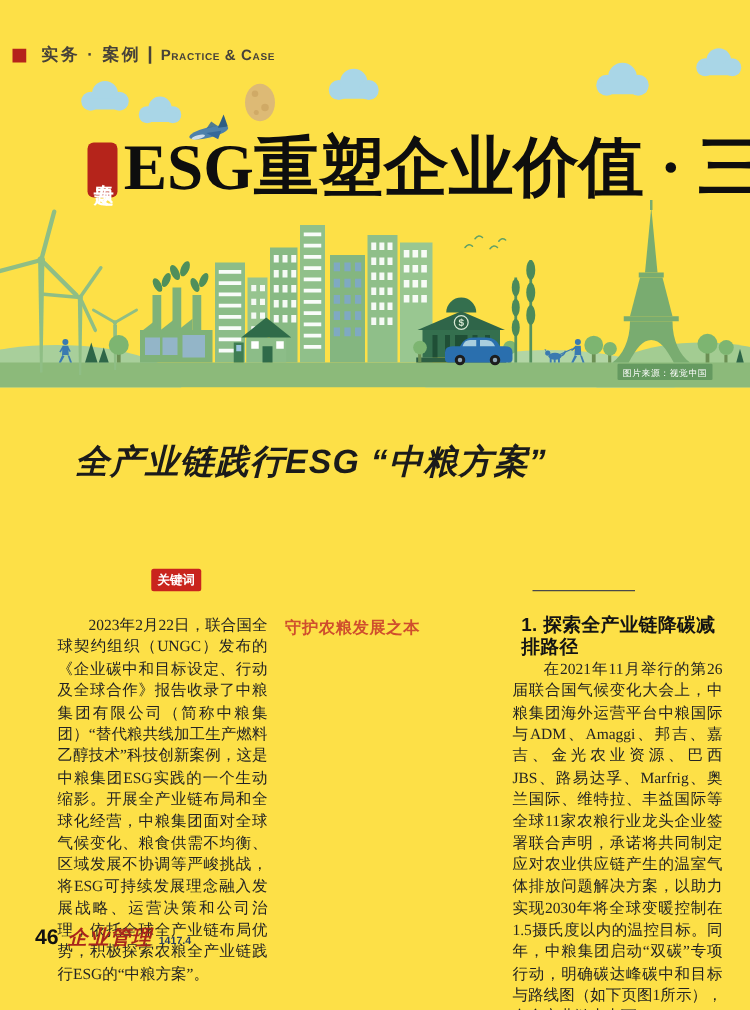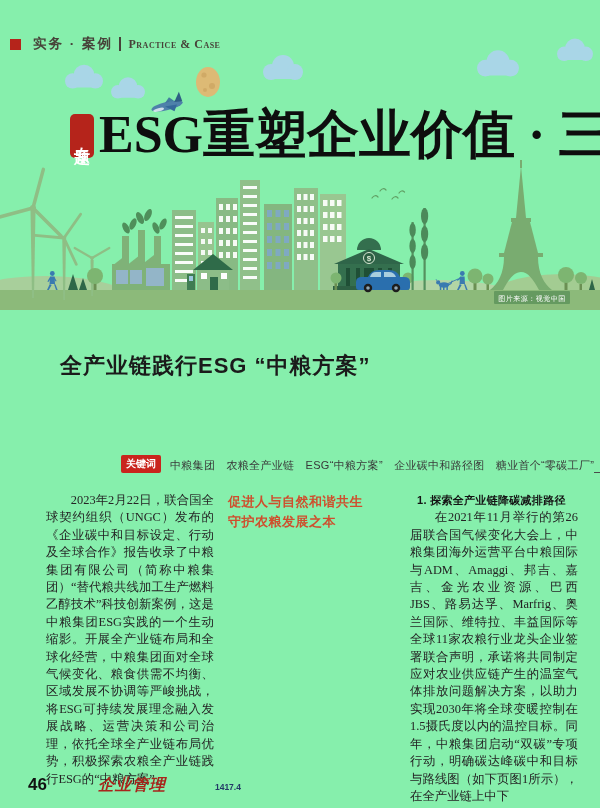--- a/index.html
+++ b/index.html
@@ -1,63 +1,63 @@
 <!DOCTYPE html>
 <html><head>
 <meta charset="utf-8">
 <style>
   * { margin:0; padding:0; box-sizing:border-box; }
   html,body { background:#ffffff; }
   .page {
-    position:relative; width:600px; height:808px; background:#86efac;
+    position:relative; width:600px; height:808px; background:#fde047;
     overflow:hidden; font-family:"Liberation Sans", sans-serif;
   }
   
   .header { position:absolute; top:35px; left:10px; display:flex; align-items:center; }
   .header-square { width:11px; height:11px; background:#b5241b; margin-right:12px; }
   .header-cn { font-size:13.5px; font-weight:bold; color:#474239; letter-spacing:2px; }
   .header-div { width:1.5px; height:14px; background:#474239; margin:0 8px 0 6px; }
-  .header-en { font-family:Liberation Serif, serif; font-variant:small-caps; font-weight:bold;
+  .header-en { font-family:Liberation Sans, sans-serif; font-variant:small-caps; font-weight:bold;
                font-size:12px; color:#474239; letter-spacing:0.5px; }
   
   .sky { position:absolute; top:24px; left:0; }
   .topic-badge {
     position:absolute; top:114px; left:70px; width:24px; height:44px;
     background:#b5241b; border-radius:5px; color:#fff; font-weight:bold;
     font-size:16px; line-height:20px; writing-mode:vertical-rl; text-orientation:upright;
     display:flex; align-items:center; justify-content:center; letter-spacing:2px;
   }
   .banner-title {
     position:absolute; top:112px; left:99px; width:480px;
     font-family:"Liberation Serif","DejaVu Serif",serif; font-weight:900;
     font-size:52px; line-height:46px; color:#0e0e0e; white-space:nowrap;
   }
   .illustration { position:absolute; top:158px; left:0; }
   
   .article-title {
-    position:absolute; top:351px; left:60px; font-size:22px; font-weight:bold;
-    color:#1b1b1b; letter-spacing:1px; white-space:nowrap;
+    position:absolute; top:351px; left:60px; font-size:27px; font-weight:bold;
+    color:#1b1b1b; letter-spacing:1px; white-space:nowrap;font-style:italic;
   }
   .keywords { position:absolute; top:455px; left:76px; width:432px; display:flex; align-items:flex-end;padding-left:45px; }
   .kw-badge { background:#c9241d; color:#fff; font-size:10px; font-weight:bold;
               padding:2px 5px; border-radius:2px; margin-right:9px; flex:none; }
   .kw-text { font-size:11px; color:#383838; letter-spacing:0.3px; white-space:nowrap; }
   .kw-rule { margin-left:auto; width:82px; height:1px; background:#4a4a4a; flex:none; }
   
   .columns { position:absolute; top:492px; left:46px; width:532px; display:flex; gap:14px; }
   .col { width:168px; }
   .body-para {
     font-family:"Liberation Serif","DejaVu Serif",serif; font-size:12.4px; line-height:17.4px;
     color:#242424; text-align:justify; text-indent:2em;
   }
   .h-orange { font-size:13px; font-weight:bold; color:#cf4e2d; line-height:20px; letter-spacing:0.5px; }
-  .h-num { font-size:11px; font-weight:bold; color:#141414; line-height:17.4px; padding-left:7px; letter-spacing:0.3px; }
+  .h-num { font-size:15px; font-weight:bold; color:#141414; line-height:17.4px; padding-left:7px; letter-spacing:0.3px; }
   .col2 .body-para { margin-top:5px; }
   
-  .footer { position:absolute; top:775px; left:28px; display:flex; align-items:baseline;gap:44px; }
+  .footer { position:absolute; top:740px; left:28px; display:flex; align-items:baseline; }
   .page-num { font-size:17px; font-weight:bold; color:#111; margin-right:7px; }
   .journal { font-family:"Liberation Serif",serif; font-style:italic; font-weight:bold;
              font-size:16px; color:#a8251c; letter-spacing:1px; margin-right:5px; }
   .issue { font-size:8.5px; font-weight:bold; color:#233a66; }
 </style>
 </head>
 <body>
 
 <div class="page">
 
@@ -327,30 +327,28 @@
     <g>
       <rect x="494" y="133" width="76" height="13" rx="1" fill="#63985f" opacity="0.95"></rect>
       <text x="532" y="142.5" text-anchor="middle" font-size="7" fill="#ffffff" letter-spacing="0.5">图片来源：视觉中国</text>
     </g>
   </svg>
 
   <div class="article-title">全产业链践行ESG “中粮方案”</div>
 
   <div class="keywords">
     <span class="kw-badge">关键词</span>
-    <span class="kw-text">中粮集团　农粮全产业链　ESG“中粮方案”　企业碳中和路径图　糖业首个“零碳工厂”</span>
     <span class="kw-rule"></span>
   </div>
 
   <div class="columns">
     <div class="col col1">
       <p class="body-para">2023年2月22日，联合国全球契约组织（UNGC）发布的《企业碳中和目标设定、行动及全球合作》报告收录了中粮集团有限公司（简称中粮集团）“替代粮共线加工生产燃料乙醇技术”科技创新案例，这是中粮集团ESG实践的一个生动缩影。开展全产业链布局和全球化经营，中粮集团面对全球气候变化、粮食供需不均衡、区域发展不协调等严峻挑战，将ESG可持续发展理念融入发展战略、运营决策和公司治理，依托全球全产业链布局优势，积极探索农粮全产业链践行ESG的“中粮方案”。</p>
     </div>
     <div class="col col2">
-      <div class="h-orange">促进人与自然和谐共生</div>
       <div class="h-orange">守护农粮发展之本</div>
     </div>
     <div class="col col3">
       <div class="h-num">1. 探索全产业链降碳减排路径</div>
       <p class="body-para">在2021年11月举行的第26届联合国气候变化大会上，中粮集团海外运营平台中粮国际与ADM、Amaggi、邦吉、嘉吉、金光农业资源、巴西JBS、路易达孚、Marfrig、奥兰国际、维特拉、丰益国际等全球11家农粮行业龙头企业签署联合声明，承诺将共同制定应对农业供应链产生的温室气体排放问题解决方案，以助力实现2030年将全球变暖控制在1.5摄氏度以内的温控目标。同年，中粮集团启动“双碳”专项行动，明确碳达峰碳中和目标与路线图（如下页图1所示），在全产业链上中下</p>
     </div>
   </div>
 
   <div class="footer">
     <span class="page-num">46</span>

